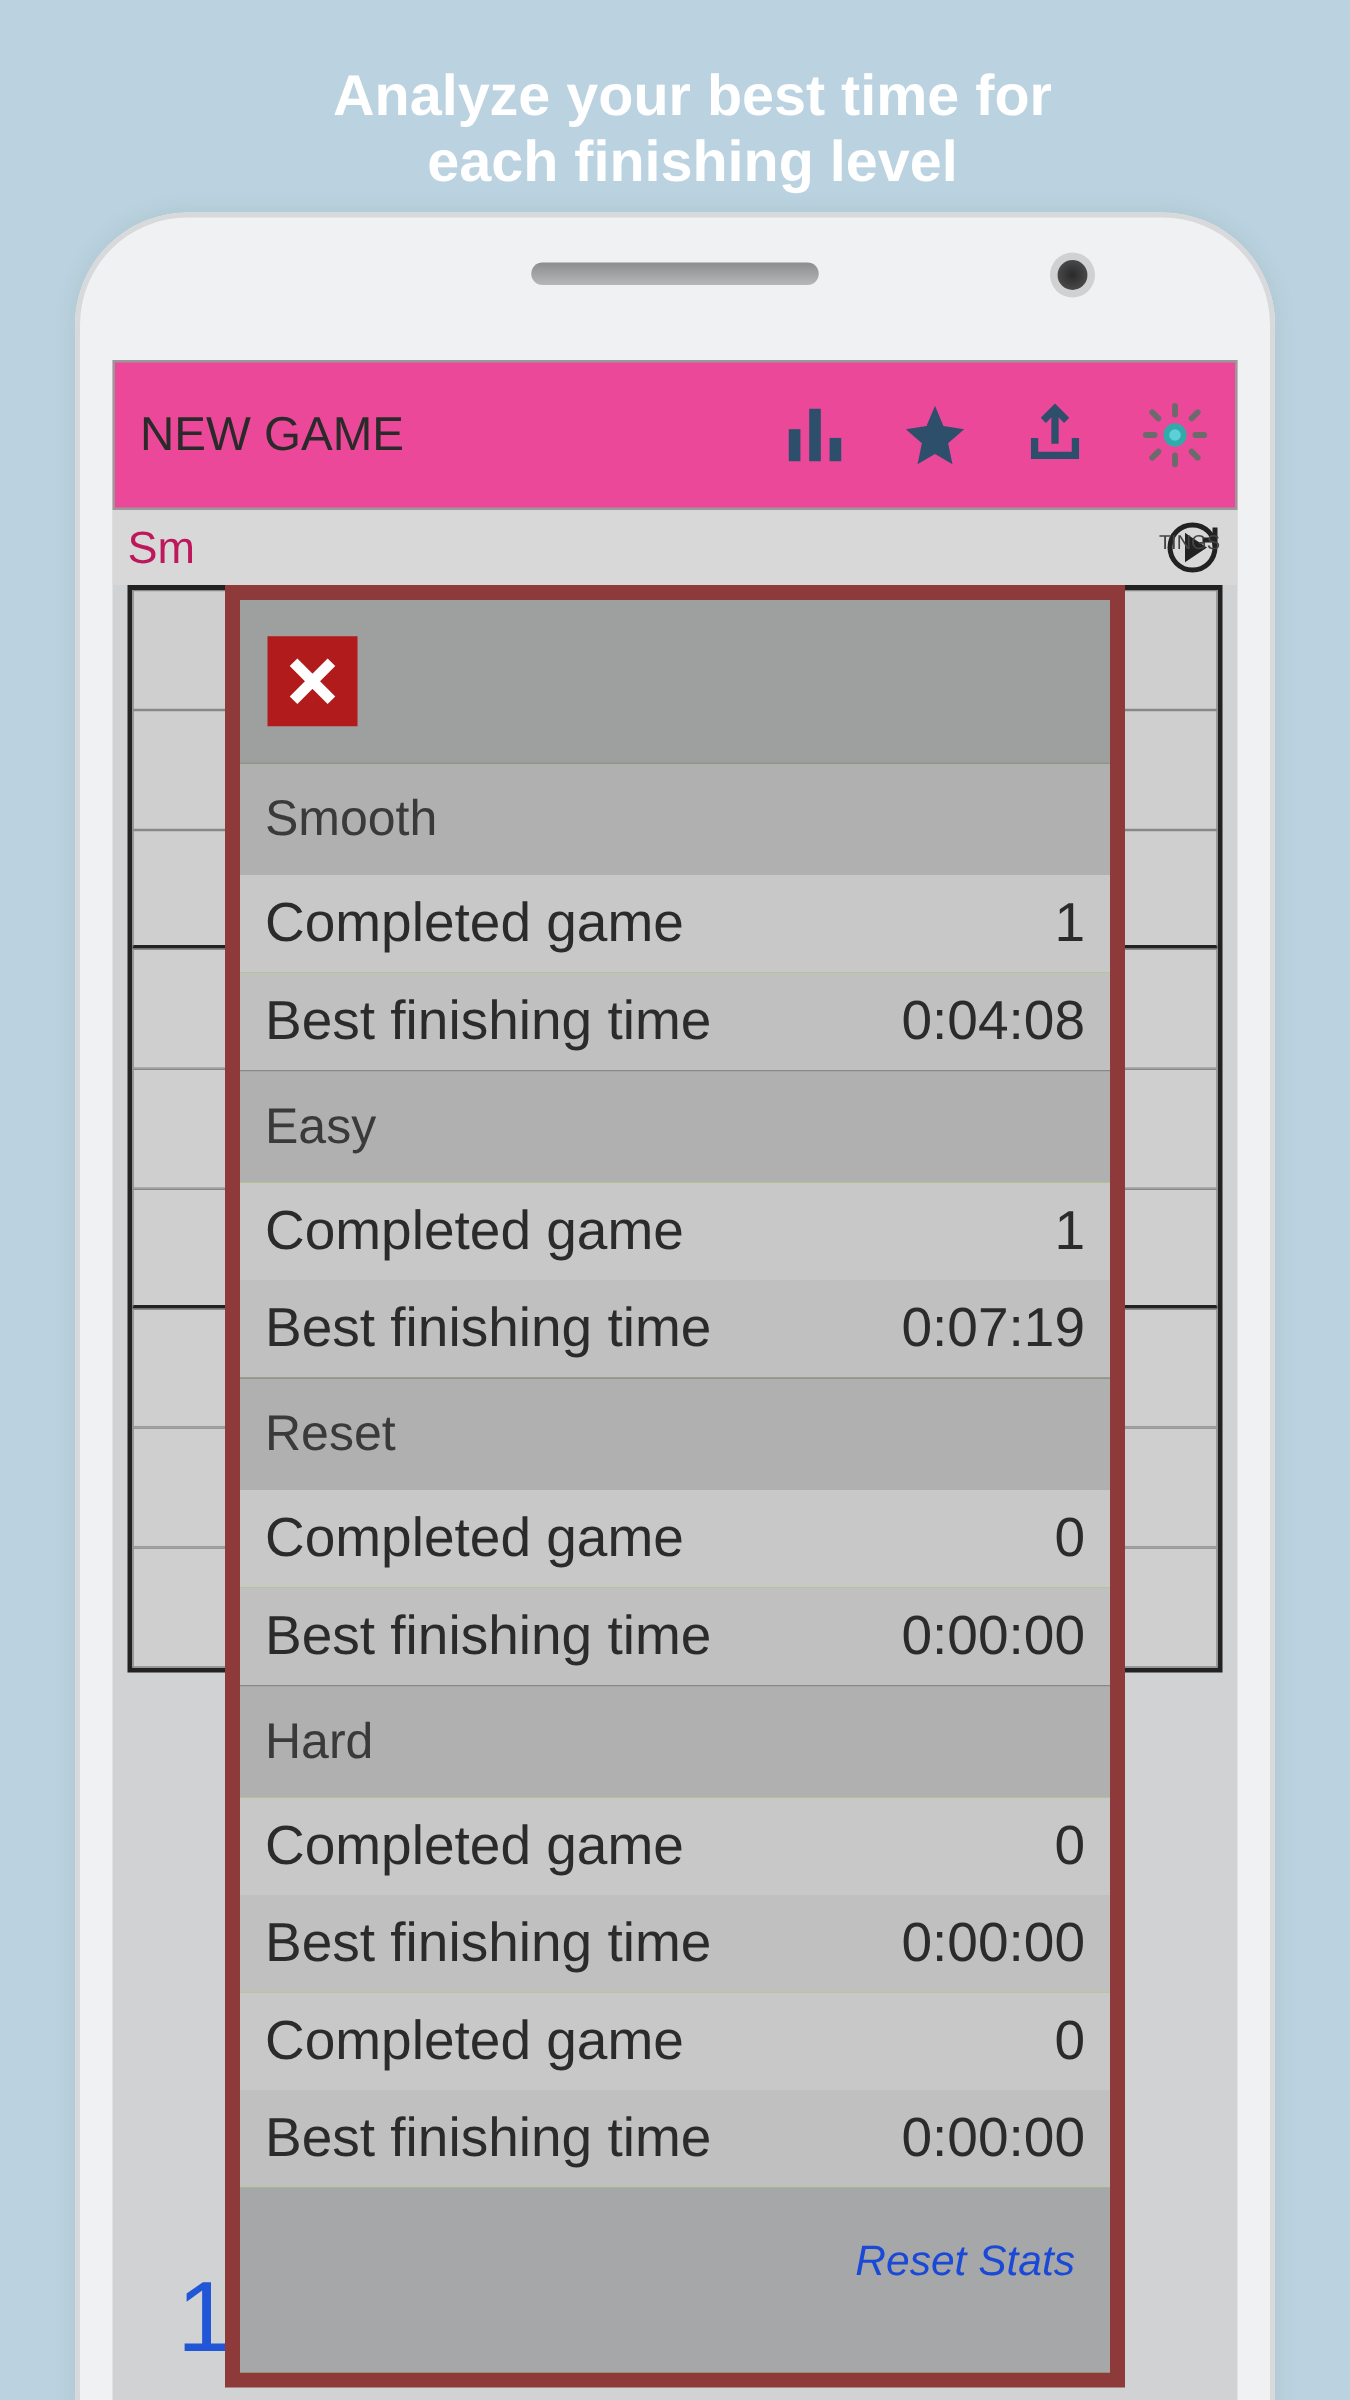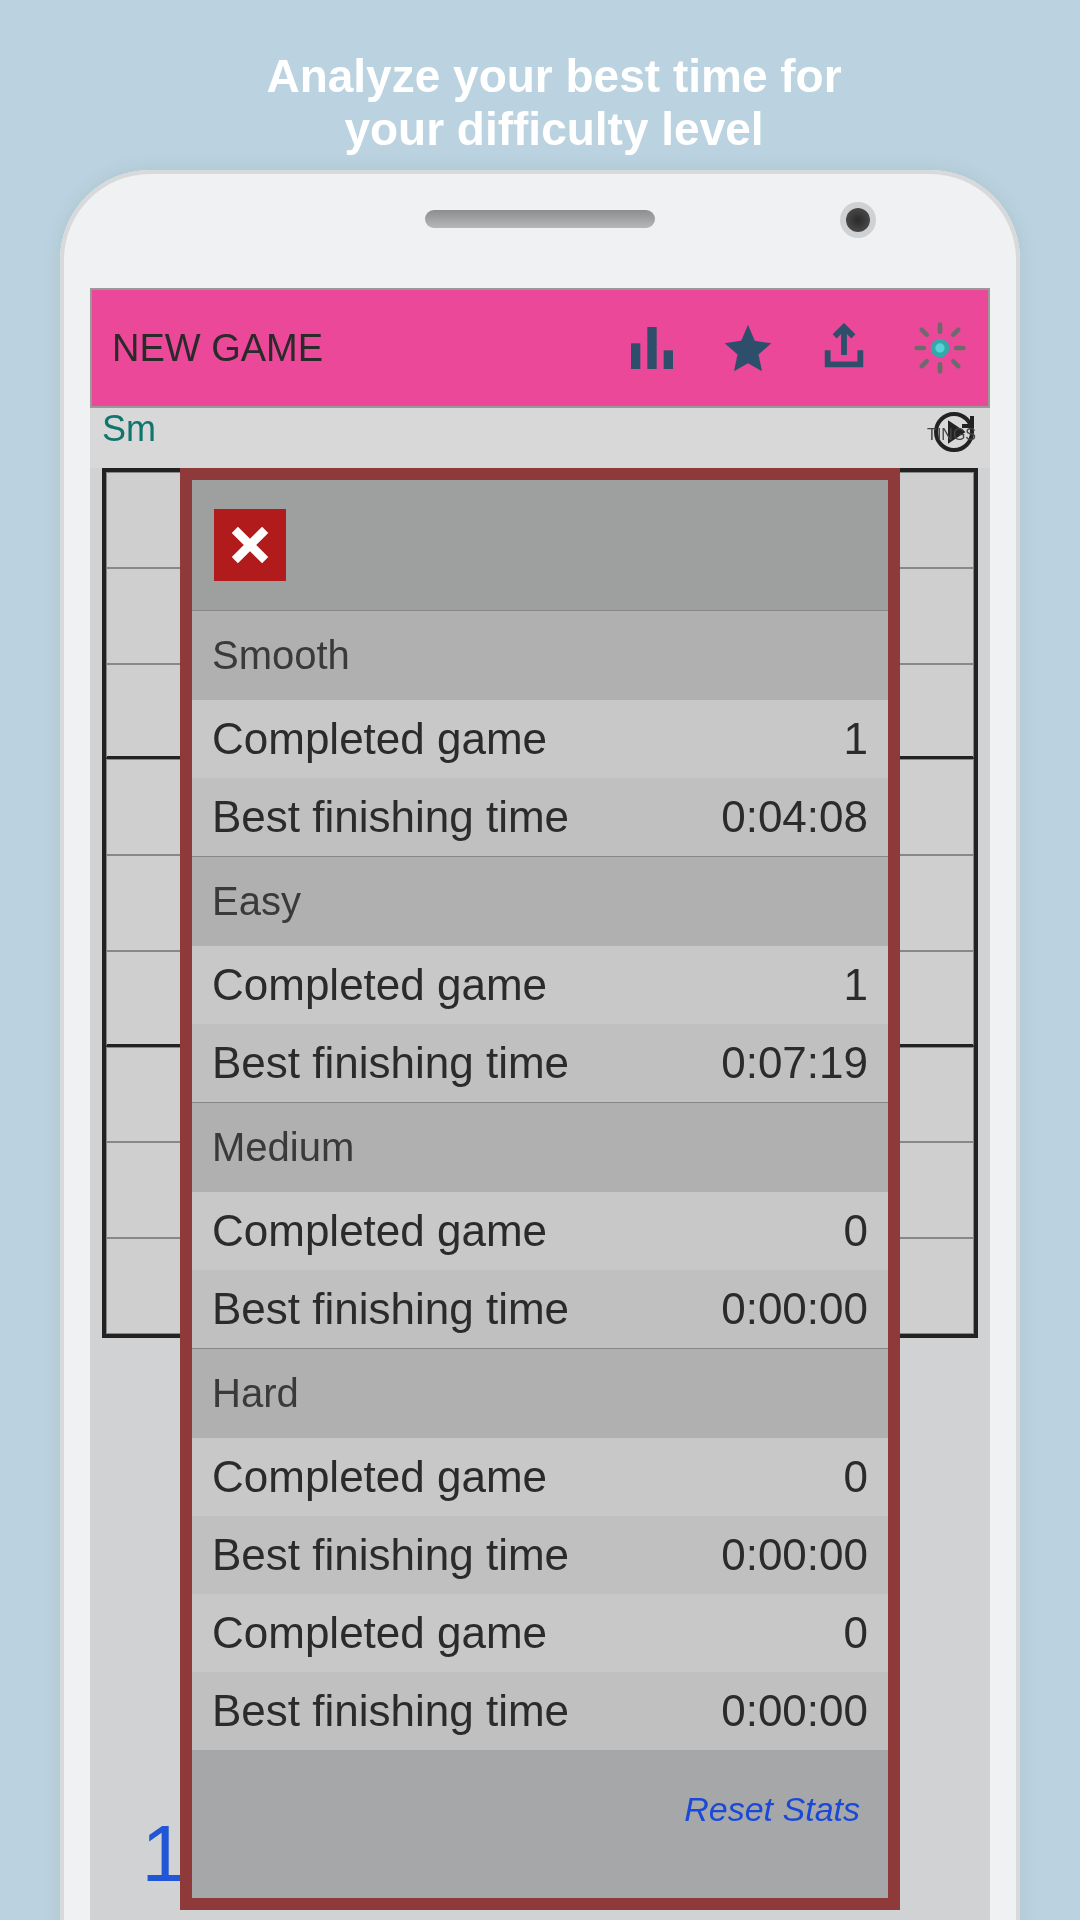--- a/index.html
+++ b/index.html
@@ -77,24 +77,25 @@
 }
 .toolbar-icons {
   display: flex;
   gap: 40px;
   align-items: center;
 }
 .tb-icon { width: 56px; height: 56px; color: #2e4f6b; display:flex; align-items:center; justify-content:center; }
 .subheader {
   height: 60px;
   display: flex;
+  align-items: center;
   padding: 0 12px;
   background: #d8d8d8;
   font-size: 36px;
-  color: #0f766e;
+  color: #be185d;
   justify-content: space-between;
 }
 .grid {
   margin: 0 12px;
   border: 4px solid #222;
   height: 870px;
   display: grid;
   grid-template-columns: repeat(9, 1fr);
   grid-template-rows: repeat(9, 1fr);
 }
@@ -184,21 +185,21 @@
   font-style: italic;
   font-size: 34px;
 }
 .replay-icon { width: 48px; height: 48px; }
 </style>
 </head>
 <body>
 
 <div class="promo-title">
   <span>Analyze your best time for</span><br>
-  <span>your difficulty level</span>
+  <span>each finishing level</span>
 </div>
 
 <div class="phone">
   <div class="phone-speaker"></div>
   <div class="phone-camera"></div>
 
   <div class="screen">
 
     <div class="toolbar">
       <div class="toolbar-title">NEW GAME</div>
@@ -362,21 +363,21 @@
             </div>
             <div class="section-title">Easy</div>
             <div class="row">
               <span>Completed game</span>
               <span>1</span>
             </div>
             <div class="row alt">
               <span>Best finishing time</span>
               <span>0:07:19</span>
             </div>
-            <div class="section-title">Medium</div>
+            <div class="section-title">Reset</div>
             <div class="row">
               <span>Completed game</span>
               <span>0</span>
             </div>
             <div class="row alt">
               <span>Best finishing time</span>
               <span>0:00:00</span>
             </div>
             <div class="section-title">Hard</div>
             <div class="row">

